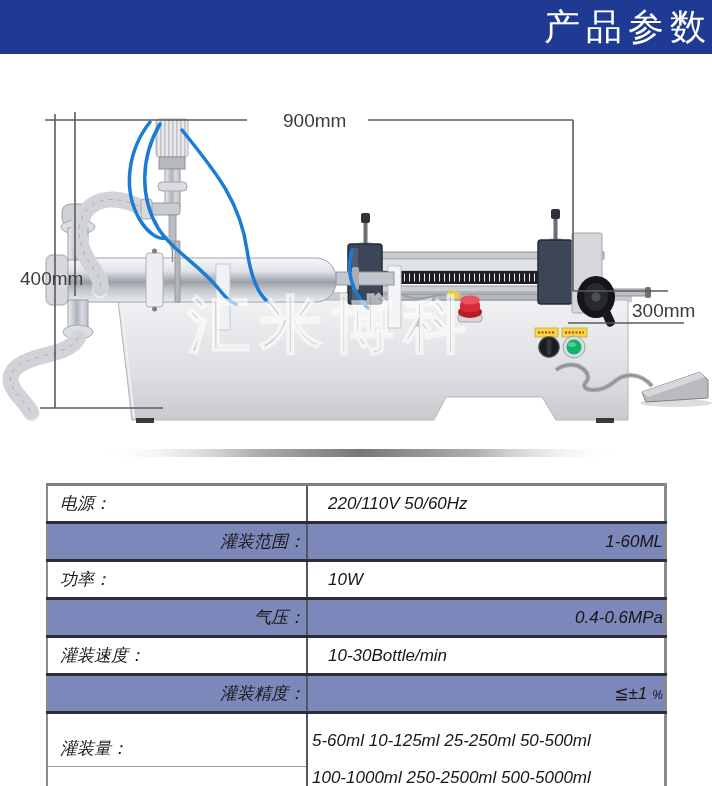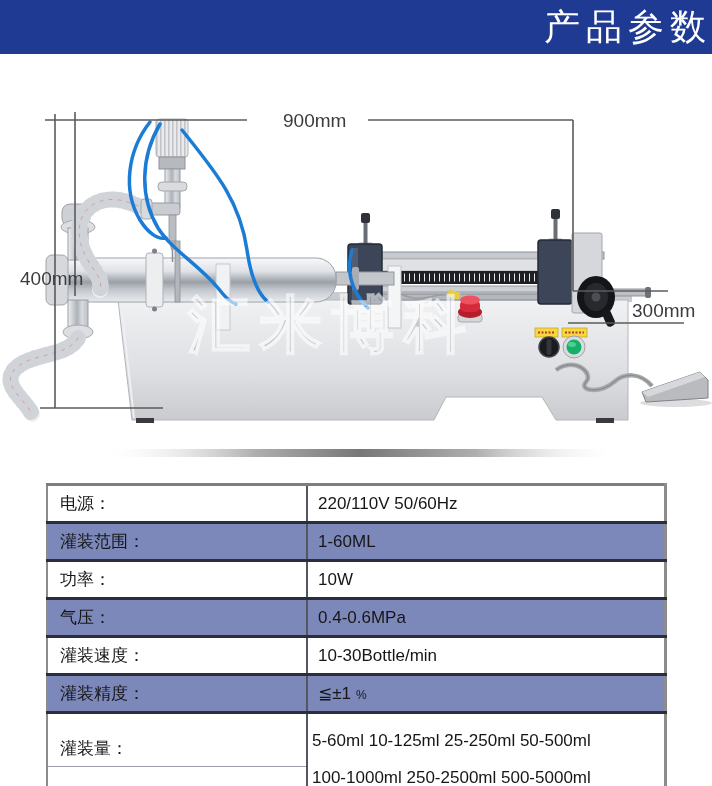--- a/index.html
+++ b/index.html
@@ -28,25 +28,25 @@
   
   .spec-table {
     position:absolute; left:46px; top:483px; width:621px;
     border-collapse:collapse; table-layout:fixed;
     font-size:17px; color:#161616;
     border-left:2px solid var(--border-gray,#8c8c8c);
     border-right:3px solid var(--border-gray,#8c8c8c);
     border-top:3px solid #7e7e80;
     border-bottom:3px solid #232530;
   }
-  .spec-table td { border-bottom:3px solid var(--border-dark,#2b2d3a); vertical-align:middle; }
+  .spec-table td { border-bottom:3px solid var(--border-dark,#2b2d3a); vertical-align:middle;font-style:italic; }
   .spec-table td.label { width:245px; padding-left:12px; border-right:2px solid #54565e; }
-  .spec-table td.value { padding-left:10px; }
+  .spec-table td.value { padding-left:20px; }
   .spec-table tr.plain td { background:#ffffff; height:33px; }
-  .spec-table tr.alt td   { background:var(--row-blue,#7d88ba); height:33px; }
+  .spec-table tr.alt td   { background:var(--row-blue,#7d88ba); height:33px;text-align:right; }
   .spec-table tr.last td  { height:auto; padding:0; background:#ffffff; }
   .spec-table tr.last td.label { padding-left:0; }
   .lr-top    { height:37px; display:flex; align-items:center; padding-left:12px;
                border-bottom:1px solid #9ba0a8; box-sizing:border-box;margin-top:16px; }
   .lr-bottom { height:37px; }
   .v-line    { height:37px; line-height:37px; padding-left:4px; white-space:nowrap; }
   .pct { font-size:12px; margin-left:5px; }
 </style>
 </head>
 <body>

